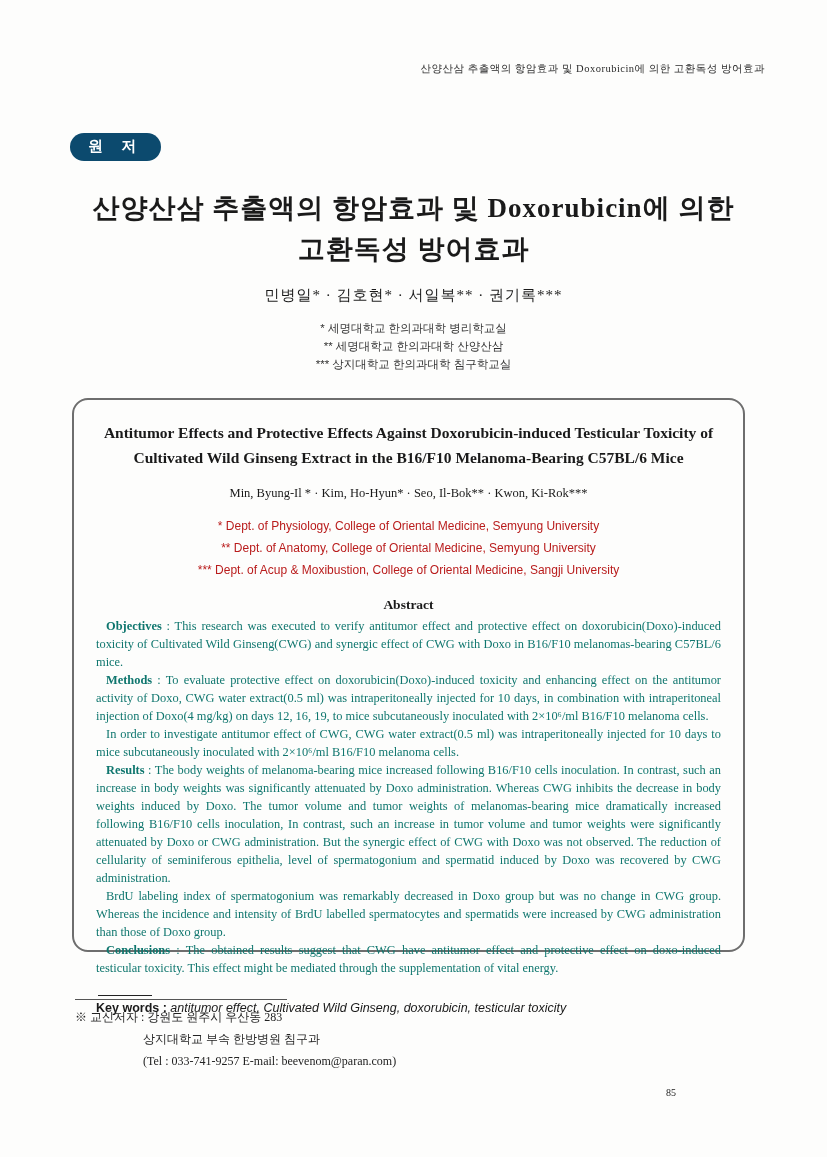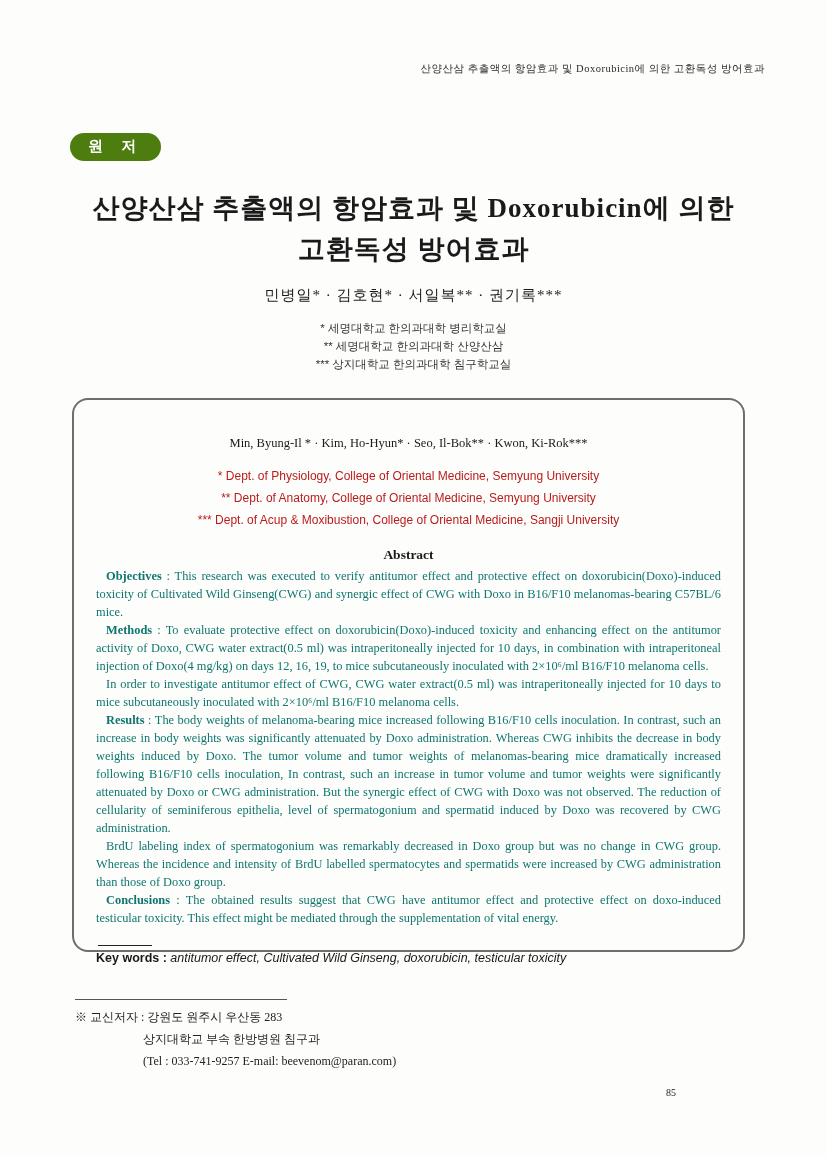--- a/index.html
+++ b/index.html
@@ -14,21 +14,21 @@
   .serif{font-family:"Liberation Serif","DejaVu Serif",serif;}
   .sans{font-family:"Liberation Sans","DejaVu Sans",sans-serif;}
 
   .running-header{
     position:absolute;top:62px;right:62px;
     font-size:10.5px;letter-spacing:0.5px;color:#2a2a2a;
   }
 
   .badge{
     position:absolute;top:133px;left:70px;
-    background:#4d7c0f;color:#fff;
+    background:#0c4a6e;color:#fff;
     border-radius:16px;
     padding:4px 18px 5px 18px;
     font-size:15px;font-weight:bold;letter-spacing:7px;
     font-family:"Liberation Sans","DejaVu Sans",sans-serif;
   }
 
   .title-block{
     position:absolute;top:188px;left:0;width:827px;text-align:center;
   }
   .title-ko{
@@ -106,20 +106,24 @@
   </h1>
   <div class="authors-ko">민병일* · 김호현* · 서일복** · 권기록***</div>
   <div class="affils-ko sans">
     <div>* 세명대학교 한의과대학 병리학교실</div>
     <div>** 세명대학교 한의과대학 산양산삼</div>
     <div>*** 상지대학교 한의과대학 침구학교실</div>
   </div>
 </div>
 
 <div class="abstract-box">
+  <p class="en-title">
+    <span>Antitumor Effects and Protective Effects Against Doxorubicin-induced Testicular Toxicity of</span><br>
+    <span>Cultivated Wild Ginseng Extract in the B16/F10 Melanoma-Bearing C57BL/6 Mice</span>
+  </p>
   <div class="en-authors">Min, Byung-Il * · Kim, Ho-Hyun* · Seo, Il-Bok** · Kwon, Ki-Rok***</div>
   <div class="en-affils sans">
     <div>* Dept. of Physiology, College of Oriental Medicine, Semyung University</div>
     <div>** Dept. of Anatomy, College of Oriental Medicine, Semyung University</div>
     <div>*** Dept. of Acup &amp; Moxibustion, College of Oriental Medicine, Sangji University</div>
   </div>
   <div class="abstract-heading">Abstract</div>
 
   <p class="abs-p"><b>Objectives</b><span> : This research was executed to verify antitumor effect and protective effect on doxorubicin(Doxo)-induced toxicity of Cultivated Wild Ginseng(CWG) and synergic effect of CWG with Doxo in B16/F10 melanomas-bearing C57BL/6 mice.</span></p>
   <p class="abs-p"><b>Methods</b><span> : To evaluate protective effect on doxorubicin(Doxo)-induced toxicity and enhancing effect on the antitumor activity of Doxo, CWG water extract(0.5 ml) was  intraperitoneally injected for 10 days, in combination with intraperitoneal injection of Doxo(4 mg/kg) on days 12, 16, 19, to mice subcutaneously inoculated with 2×10⁶/ml B16/F10 melanoma cells.</span></p>

